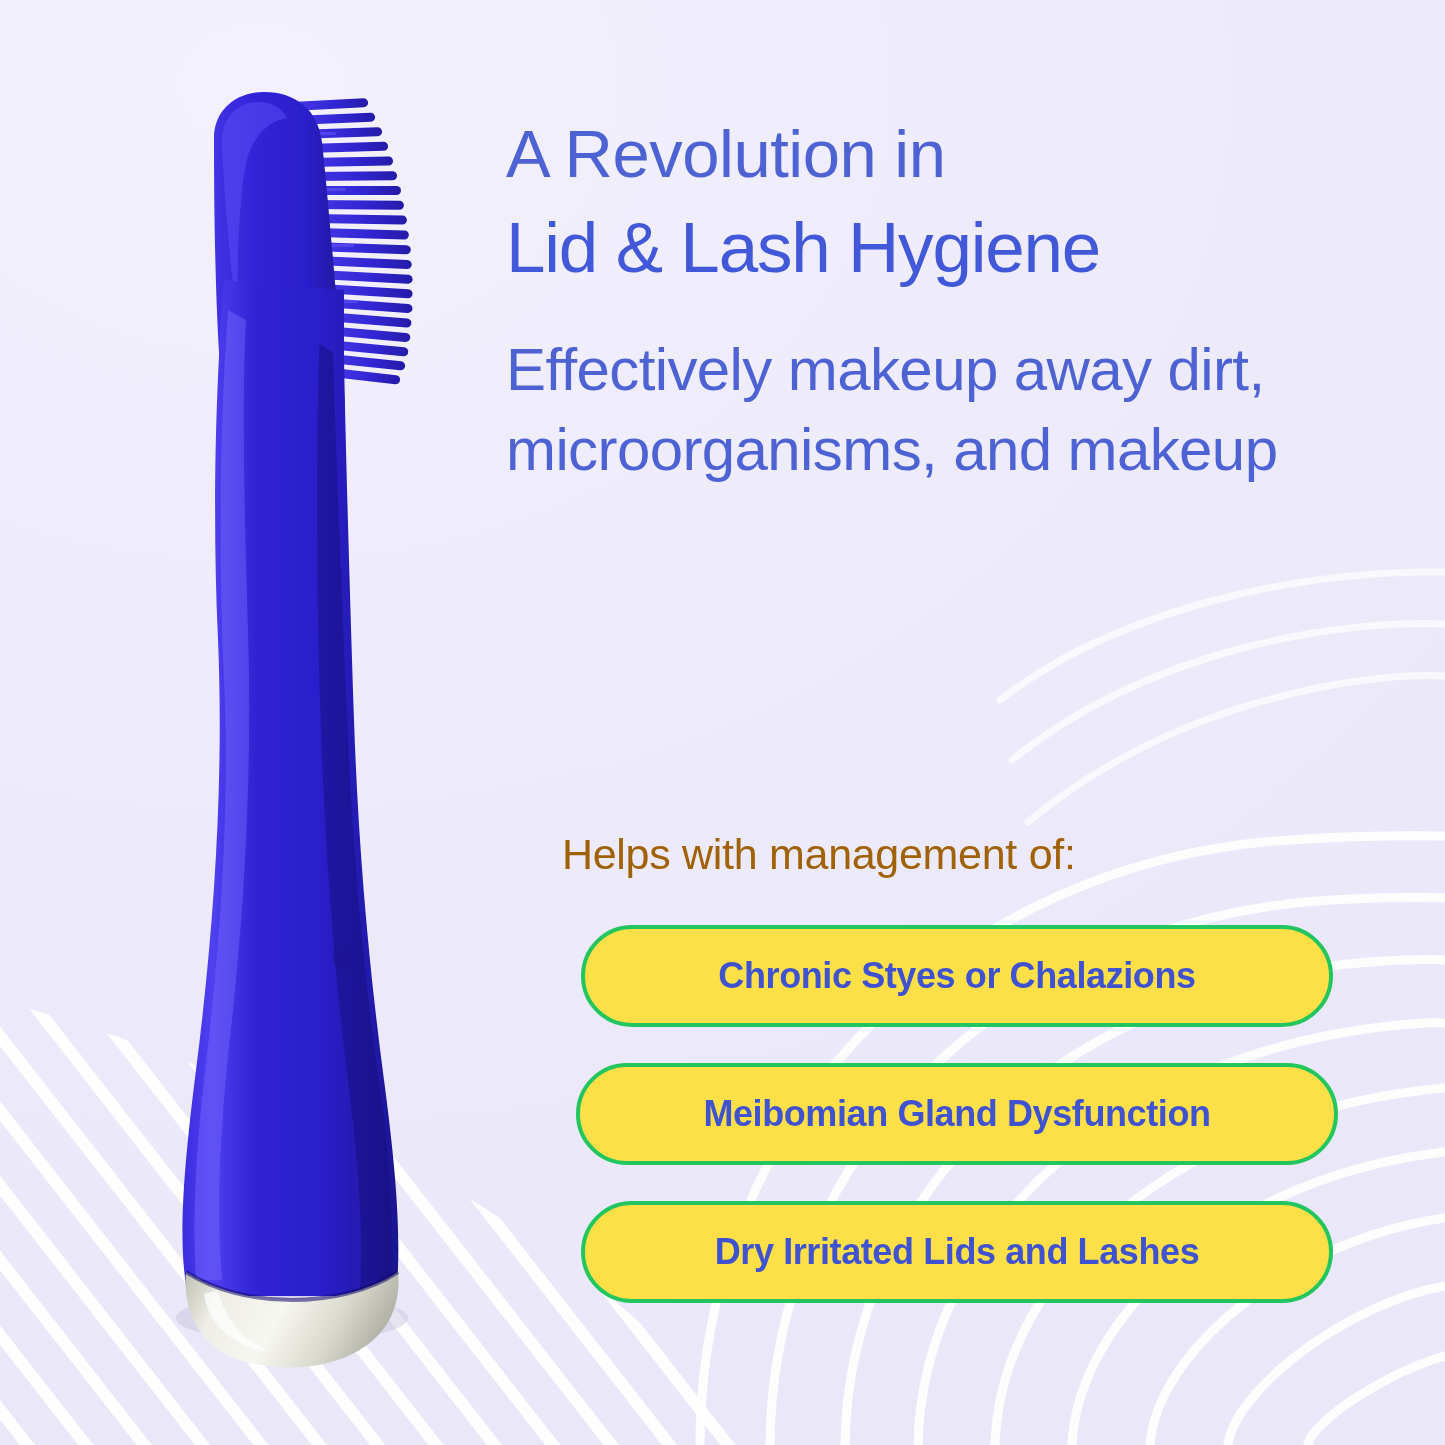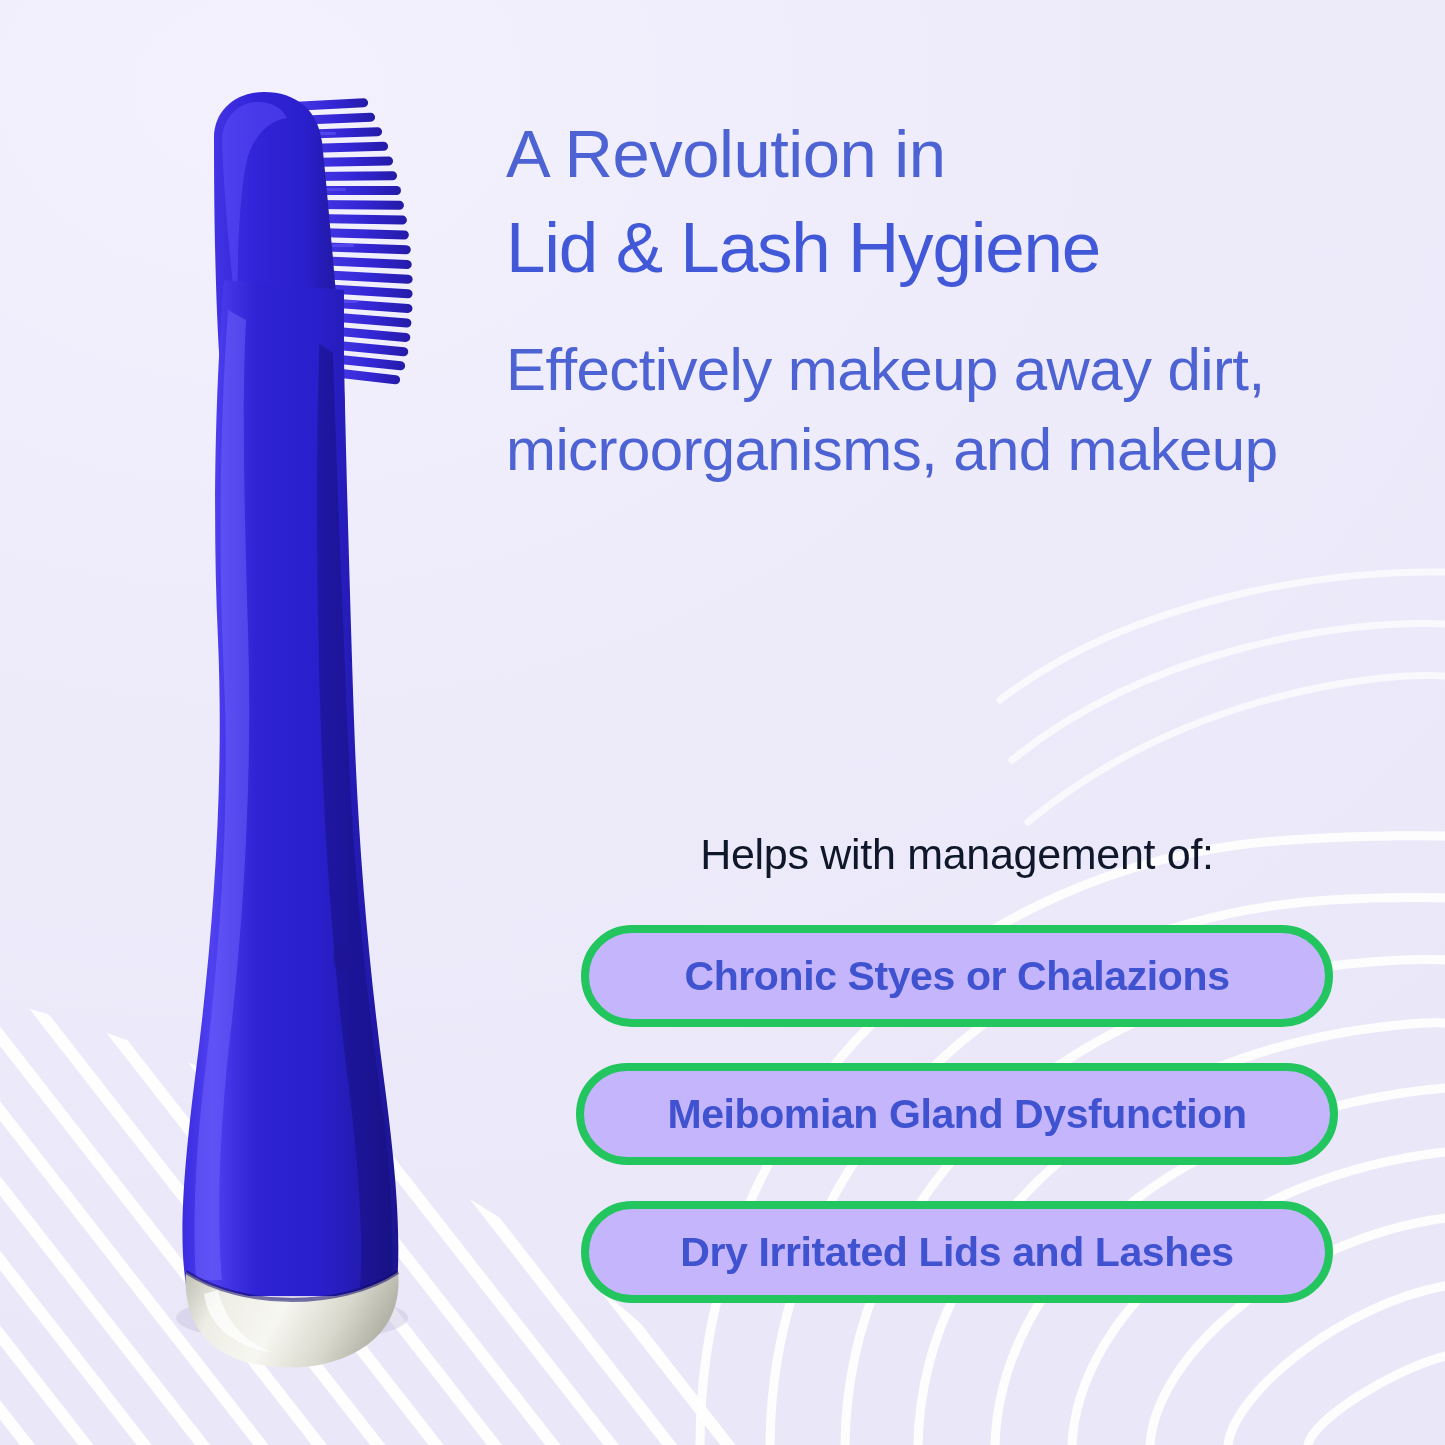--- a/index.html
+++ b/index.html
@@ -82,38 +82,38 @@
   .lower {
     position: absolute;
     left: 562px;
     top: 830px;
     width: 790px;
   }
 
   .helps-label {
     font-size: 43px;
     font-weight: 400;
-    color: #0f172a;
+    color: #a16207;
     letter-spacing: -0.3px;
-    text-align: center;
+    text-align: left;
     margin: 0 0 46px 0;
   }
 
   .pill {
     box-sizing: border-box;
-    background: #c4b5fd;
-    border: 8px solid #22c55e;
+    background: #fde047;
+    border: 4px solid #22c55e;
     border-radius: 999px;
     height: 102px;
     display: flex;
     align-items: center;
     justify-content: center;
     margin: 0 auto 36px auto;
     color: #3f52cf;
-    font-size: 41px;
+    font-size: 36px;
     font-weight: 700;
     letter-spacing: -0.4px;
     white-space: nowrap;
   }
 
   .pill-1 { width: 752px; }
   .pill-2 { width: 762px; margin-top: 24px; }
   .pill-3 { width: 752px; margin-bottom: 8px; }
 </style>
 </head>

